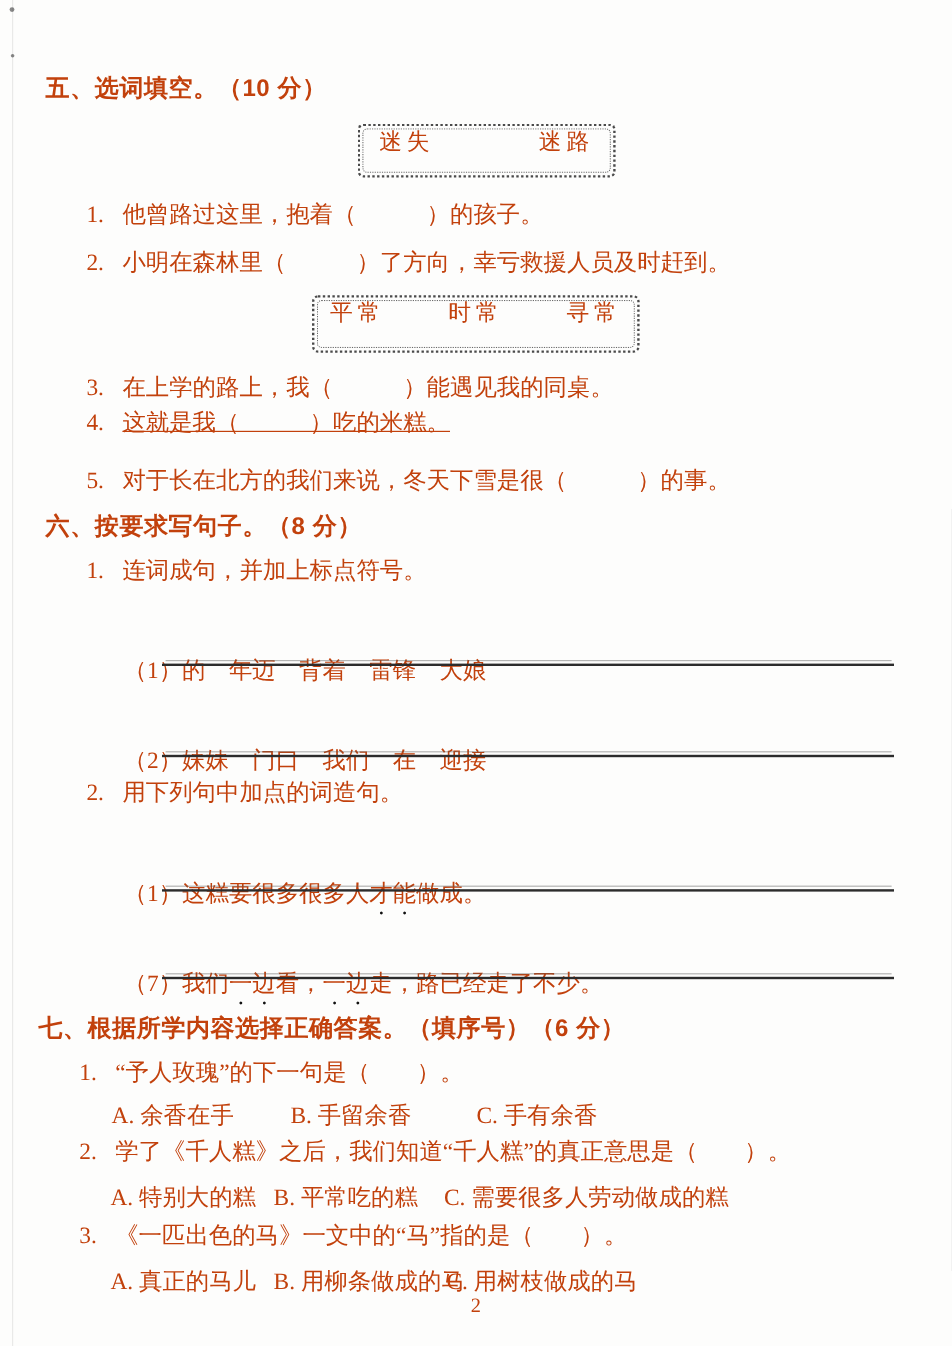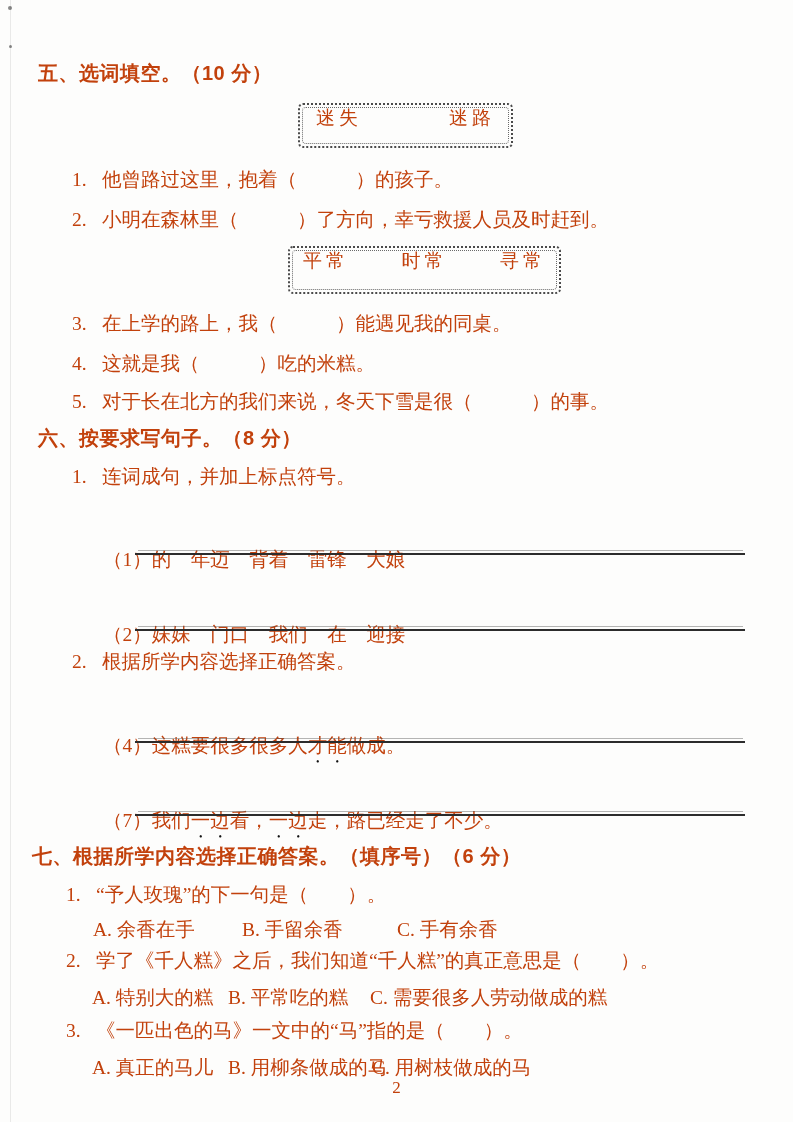--- a/index.html
+++ b/index.html
@@ -87,51 +87,51 @@
     <span class="word">迷路</span>
   </div>
 
   <div class="row" style="top:167px;">
     <span class="num">1.</span><span>他曾路过这里，抱着（　　　）的孩子。</span>
   </div>
   <div class="row" style="top:207px;">
     <span class="num">2.</span><span>小明在森林里（　　　）了方向，幸亏救援人员及时赶到。</span>
   </div>
 
-  <div class="wordbox" style="left:288px;top:246px;width:273px;height:48px;padding:0 13px;">
+  <div class="wordbox" style="left:260px;top:246px;width:273px;height:48px;padding:0 13px;">
     <span class="word">平常</span>
     <span class="word">时常</span>
     <span class="word">寻常</span>
   </div>
 
   <div class="row" style="top:311px;">
     <span class="num">3.</span><span>在上学的路上，我（　　　）能遇见我的同桌。</span>
   </div>
-  <div class="row" style="top:351px;">
+  <div class="row" style="top:340px;text-decoration:underline;">
     <span class="num">4.</span><span>这就是我（　　　）吃的米糕。</span>
   </div>
   <div class="row" style="top:389px;">
     <span class="num">5.</span><span>对于长在北方的我们来说，冬天下雪是很（　　　）的事。</span>
   </div>
 
   <div class="heading" style="left:38px;top:425px;">六、按要求写句子。（8 分）</div>
 
   <div class="row" style="top:464px;">
     <span class="num">1.</span><span>连词成句，并加上标点符号。</span>
   </div>
   <div class="sub" style="top:503px;">（1）的　年迈　背着　雷锋　大娘</div>
   <div class="line" style="top:553px;"></div>
   <div class="sub" style="top:578px;">（2）妹妹　门口　我们　在　迎接</div>
   <div class="line" style="top:629px;"></div>
 
   <div class="row" style="top:649px;">
-    <span class="num">2.</span><span>根据所学内容选择正确答案。</span>
+    <span class="num">2.</span><span>用下列句中加点的词造句。</span>
   </div>
   <div class="sub" style="top:689px;">
-    <span>（4）这糕要很多很多人</span><span class="em">才能</span><span>做成。</span>
+    <span>（1）这糕要很多很多人</span><span class="em">才能</span><span>做成。</span>
   </div>
   <div class="line" style="top:741px;"></div>
   <div class="sub" style="top:764px;">
     <span>（7）我们</span><span class="em">一边</span><span>看，</span><span class="em">一边</span><span>走，路已经走了不少。</span>
   </div>
   <div class="line" style="top:814px;"></div>
 
   <div class="heading" style="left:32px;top:843px;">七、根据所学内容选择正确答案。（填序号）（6 分）</div>
 
   <div class="row" style="left:66px;top:882px;">

